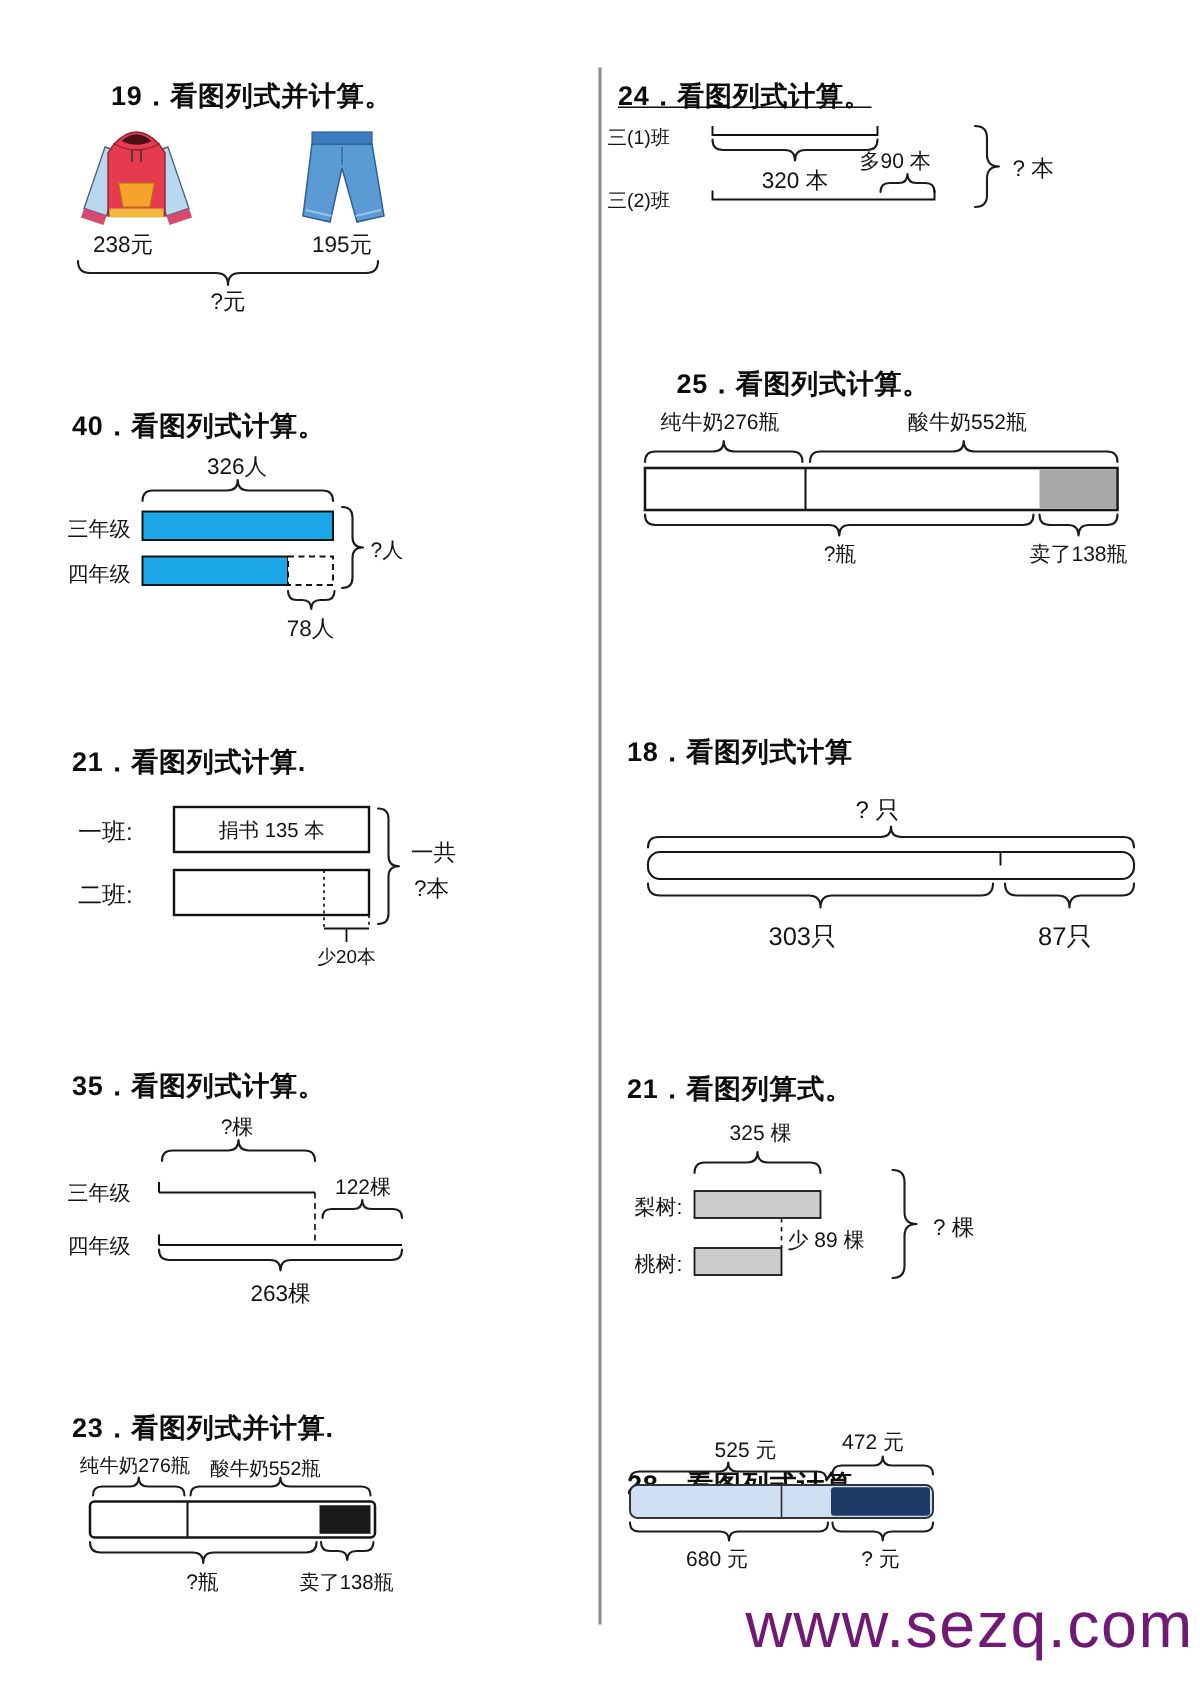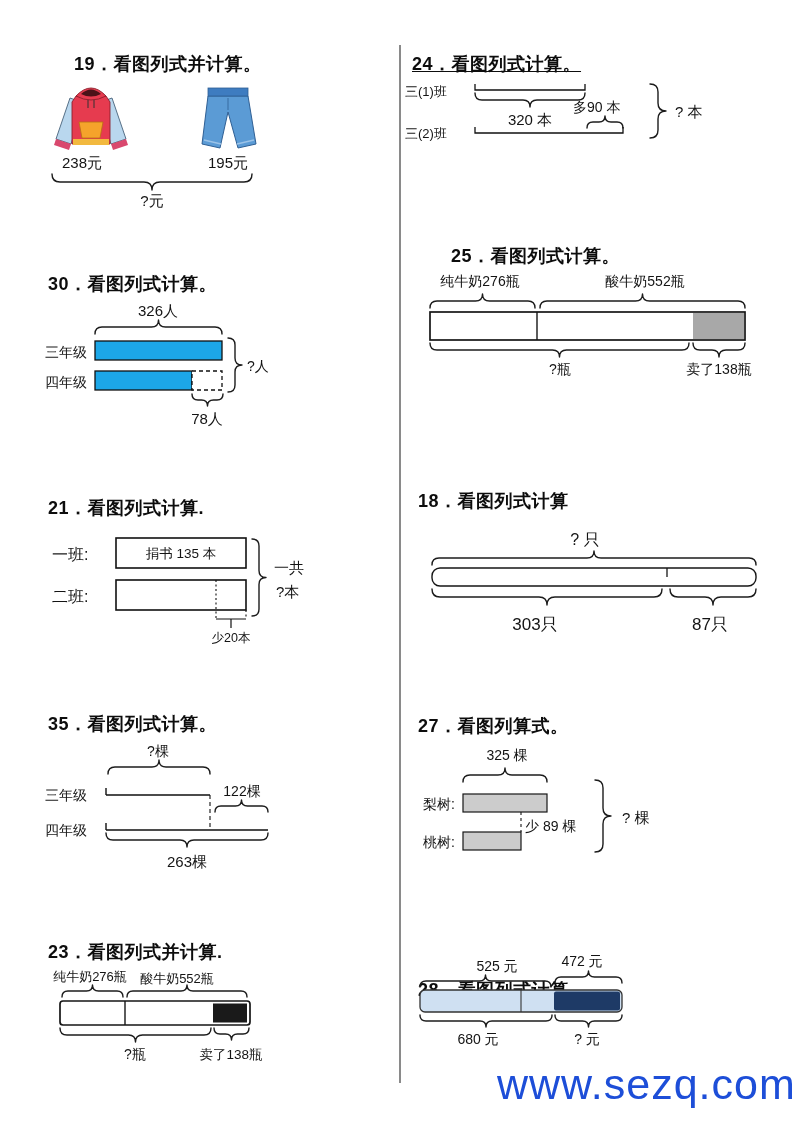--- a/index.html
+++ b/index.html
@@ -10,21 +10,21 @@
   }
   .title {
     position:absolute; font-weight:bold; font-size:18px; color:#0d0d0d;
     white-space:nowrap; letter-spacing:0.5px;
   }
   .diagram { position:absolute; }
   svg text { font-family:"Liberation Sans","DejaVu Sans",sans-serif; fill:#141414; }
   path.brace { fill:none; stroke:#1c1c1c; stroke-width:1.4; stroke-linejoin:round; stroke-linecap:round; }
   .col-divider { position:absolute; left:399px; top:45px; width:2px; height:1038px; background:#8a8a8a; }
   .watermark {
-    position:absolute; left:497px; top:1060px; font-size:43px; color:#1d4ed8;
+    position:absolute; left:497px; top:1060px; font-size:43px; color:#701a75;
     letter-spacing:1px; font-weight:400;
   }
 </style>
 </head>
 <body>
 
 <div class="title" style="left:48px; top:52px;margin-left:26px;">19．看图列式并计算。</div>
 <svg class="diagram" style="left:40px; top:80px;" width="320" height="130" viewBox="0 0 320 130">
   <g transform="translate(8,6)">
     <path d="M22 12 L36 17 L23 58 L8 53 Z" fill="#b9d7ee" stroke="#47627a" stroke-width="0.9"></path>
@@ -43,21 +43,21 @@
     <rect x="8" y="2" width="40" height="8" fill="#3e7cc0" stroke="#2f5f94" stroke-width="0.8"></rect>
     <path d="M28 12 L28 24" stroke="#2f5f94" stroke-width="0.8"></path>
     <path d="M4 54 L21 58 M37 58 L54 54" stroke="#9cc3e8" stroke-width="1.5"></path>
   </g>
   <text x="42" y="88" font-size="15" text-anchor="middle">238元</text>
   <text x="188" y="88" font-size="15" text-anchor="middle">195元</text>
   <path class="brace" d="M 12 94 Q 12 102 20 102 L 104 102 Q 112 102 112 110 Q 112 102 120 102 L 204 102 Q 212 102 212 94"></path>
   <text x="112" y="126" font-size="15" text-anchor="middle">?元</text>
 </svg>
 
-<div class="title" style="left:48px; top:272px;">30．看图列式计算。</div>
+<div class="title" style="left:48px; top:272px;">40．看图列式计算。</div>
 <svg class="diagram" style="left:40px; top:300px;" width="340" height="130" viewBox="0 0 340 130">
   <text x="118" y="16" font-size="15" text-anchor="middle">326人</text>
   <path class="brace" d="M 55 34 Q 55 27 62 27 L 111.5 27 Q 118.5 27 118.5 20 Q 118.5 27 125.5 27 L 175 27 Q 182 27 182 34"></path>
   <text x="5" y="57" font-size="14">三年级</text>
   <rect x="55" y="41" width="127" height="19" fill="#1CA7E8" stroke="#111" stroke-width="1.3"></rect>
   <text x="5" y="87" font-size="14">四年级</text>
   <rect x="55" y="71" width="97" height="19" fill="#1CA7E8" stroke="#111" stroke-width="1.3"></rect>
   <rect x="152" y="71" width="30" height="19" fill="#fff" stroke="#111" stroke-width="1.3" stroke-dasharray="4,3"></rect>
   <path class="brace" d="M 188 38 Q 195 38 195 45 L 195 58 Q 195 65 202 65 Q 195 65 195 72 L 195 85 Q 195 92 188 92"></path>
   <text x="207" y="71" font-size="14">?人</text>
@@ -145,21 +145,21 @@
   <text x="165" y="32" font-size="16" text-anchor="middle">? 只</text>
   <path class="brace" d="M 12 52 Q 12 45 19 45 L 167 45 Q 174 45 174 38 Q 174 45 181 45 L 329 45 Q 336 45 336 52"></path>
   <rect x="12" y="55" width="324" height="18" rx="8" fill="#fff" stroke="#161616" stroke-width="1.4"></rect>
   <path d="M247 55 L247 64" stroke="#161616" stroke-width="1.3"></path>
   <path class="brace" d="M 12 76 Q 12 84 20 84 L 119 84 Q 127 84 127 92 Q 127 84 135 84 L 234 84 Q 242 84 242 76"></path>
   <text x="115" y="117" font-size="17" text-anchor="middle">303只</text>
   <path class="brace" d="M 250 76 Q 250 84 258 84 L 285 84 Q 293 84 293 92 Q 293 84 301 84 L 328 84 Q 336 84 336 76"></path>
   <text x="290" y="117" font-size="17" text-anchor="middle">87只</text>
 </svg>
 
-<div class="title" style="left:418px; top:714px;">27．看图列算式。</div>
+<div class="title" style="left:418px; top:714px;">21．看图列算式。</div>
 <svg class="diagram" style="left:415px; top:738px;" width="340" height="130" viewBox="0 0 340 130">
   <text x="92" y="22" font-size="14" text-anchor="middle">325 棵</text>
   <path class="brace" d="M 48 44 Q 48 37 55 37 L 83 37 Q 90 37 90 30 Q 90 37 97 37 L 125 37 Q 132 37 132 44"></path>
   <text x="8" y="71" font-size="14">梨树:</text>
   <rect x="48" y="56" width="84" height="18" fill="#CCCCCC" stroke="#161616" stroke-width="1.2"></rect>
   <text x="8" y="109" font-size="14">桃树:</text>
   <rect x="48" y="94" width="58" height="18" fill="#CCCCCC" stroke="#161616" stroke-width="1.2"></rect>
   <path d="M106 74 L106 94" stroke="#161616" stroke-width="1.1" stroke-dasharray="3,3"></path>
   <text x="110" y="93" font-size="14">少 89 棵</text>
   <path class="brace" d="M 180 42 Q 188 42 188 50 L 188 70 Q 188 78 196 78 Q 188 78 188 86 L 188 106 Q 188 114 180 114"></path>

